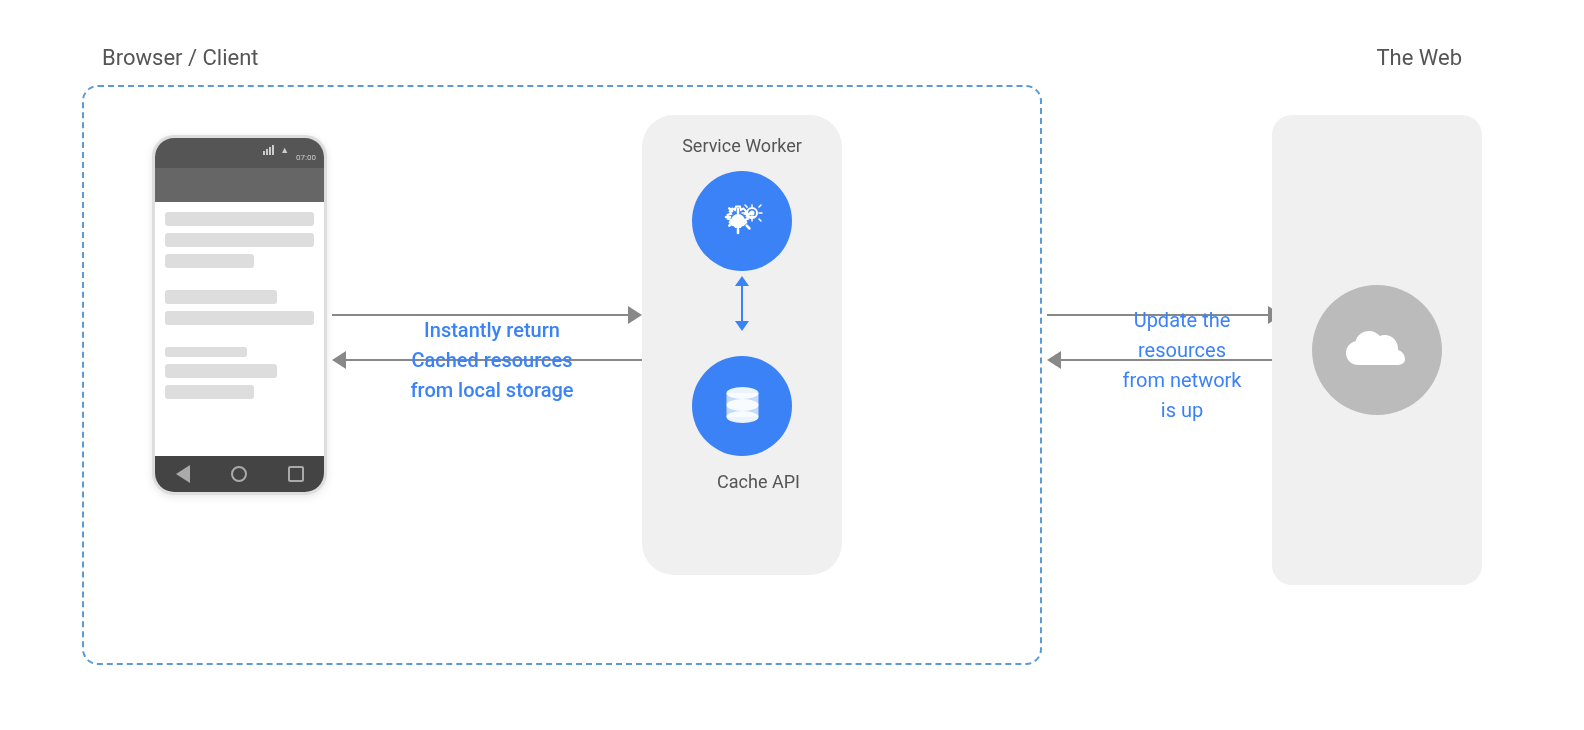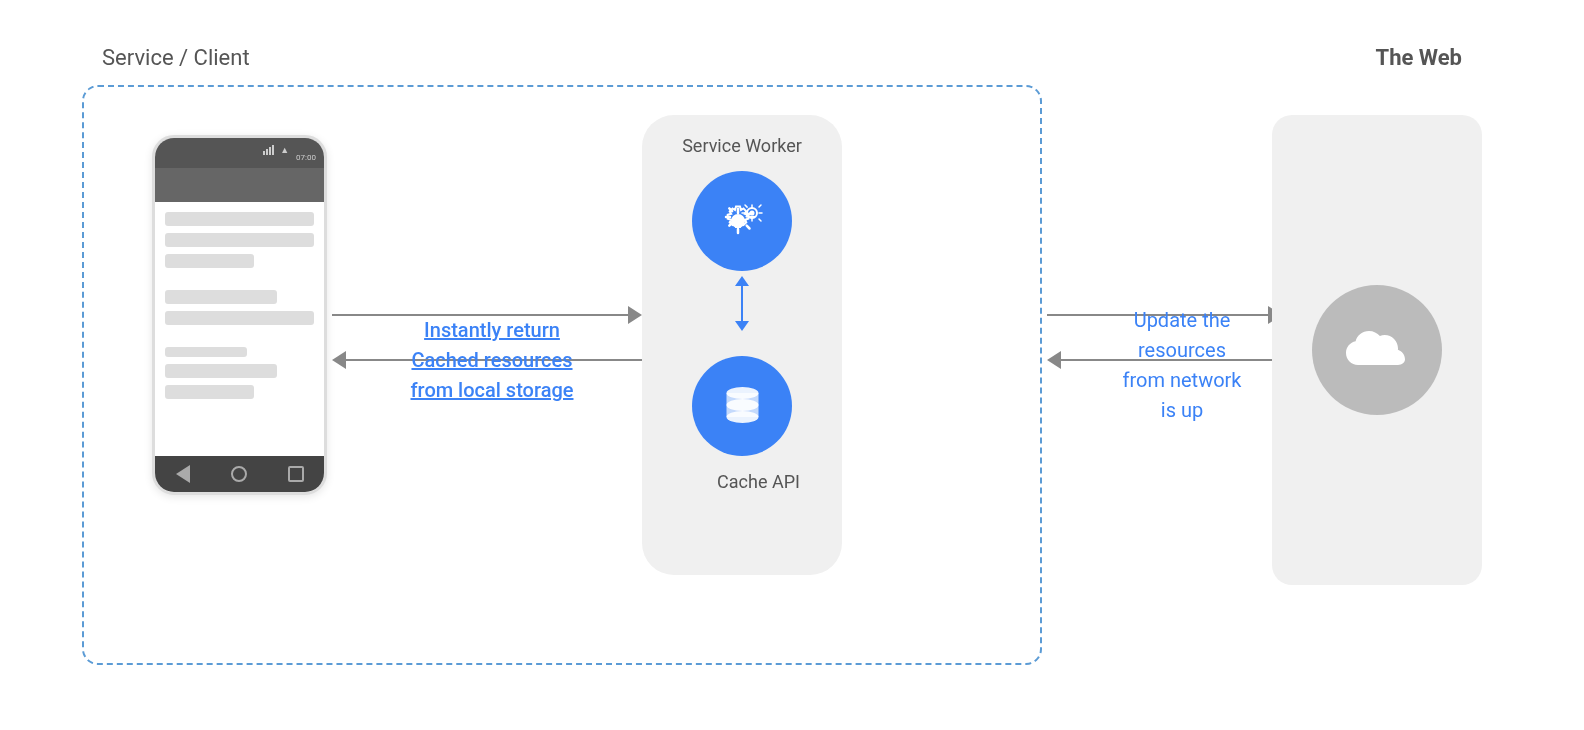--- a/index.html
+++ b/index.html
@@ -26,21 +26,21 @@
       color: #555;
       font-weight: 400;
     }
     
     .web-label {
       position: absolute;
       top: 20px;
       right: 80px;
       font-size: 22px;
       color: #555;
-      font-weight: 700;
+      font-weight: 400;
     }
     
     .browser-box {
       position: absolute;
       top: 60px;
       left: 40px;
       width: 960px;
       height: 580px;
       border: 2.5px dashed #5b9bd5;
       border-radius: 16px;
@@ -302,21 +302,20 @@
     .arrow-text-left {
       position: absolute;
       top: 290px;
       left: 330px;
       text-align: center;
       font-size: 20px;
       color: #3b82f6;
       font-weight: 500;
       line-height: 1.5;
       width: 240px;
-      text-decoration: underline;
     }
     .arrow-text-right {
       position: absolute;
       top: 280px;
       left: 1040px;
       text-align: center;
       font-size: 20px;
       color: #3b82f6;
       font-weight: 400;
       line-height: 1.5;
@@ -336,21 +335,21 @@
     .cloud-icon-svg {
       width: 75px;
       height: 55px;
     }
   </style>
 </head>
 <body>
 
 <div class="diagram-container">
 
-  <div class="browser-label">Service / Client</div>
+  <div class="browser-label">Browser / Client</div>
   <div class="web-label">The Web</div>
 
   <div class="browser-box"></div>
 
   <div class="phone">
     <div class="phone-status-bar">
       <div class="phone-status-icons">
         <div style="width:12px;height:10px;display:flex;align-items:flex-end;gap:1px;">
           <div style="width:2px;height:4px;background:#ccc;"></div>
           <div style="width:2px;height:6px;background:#ccc;"></div>

